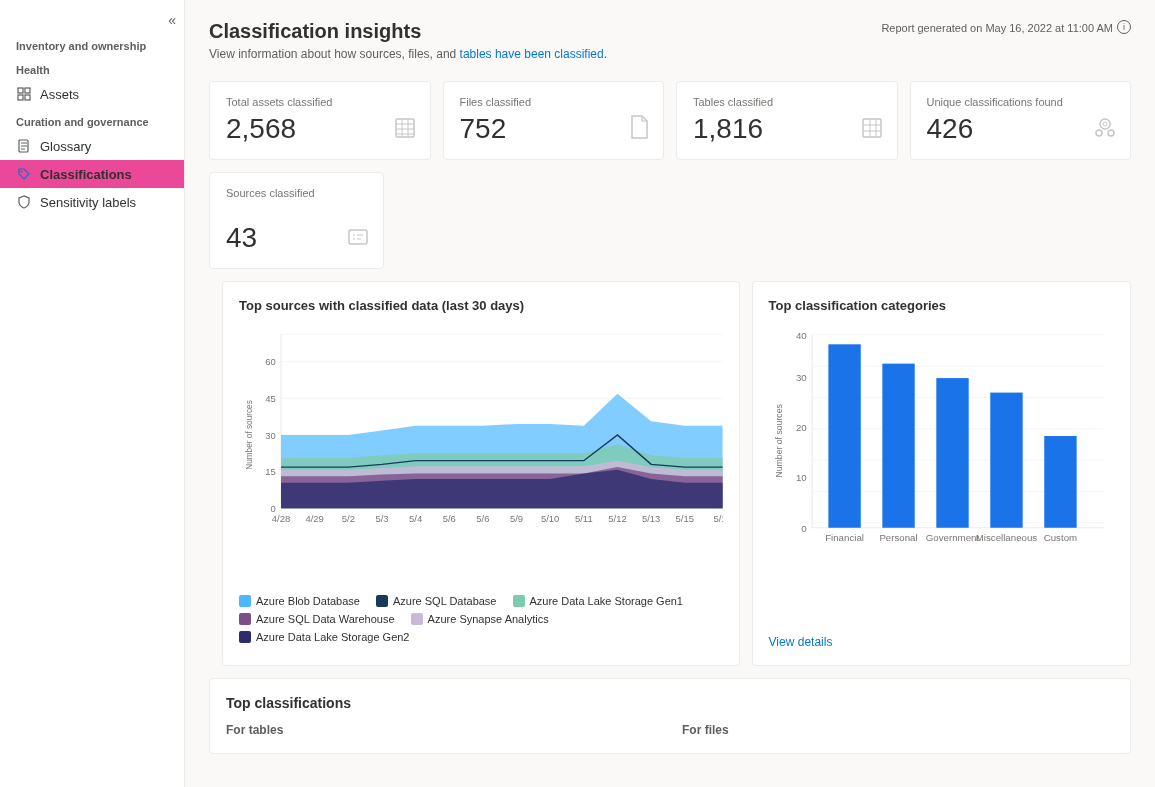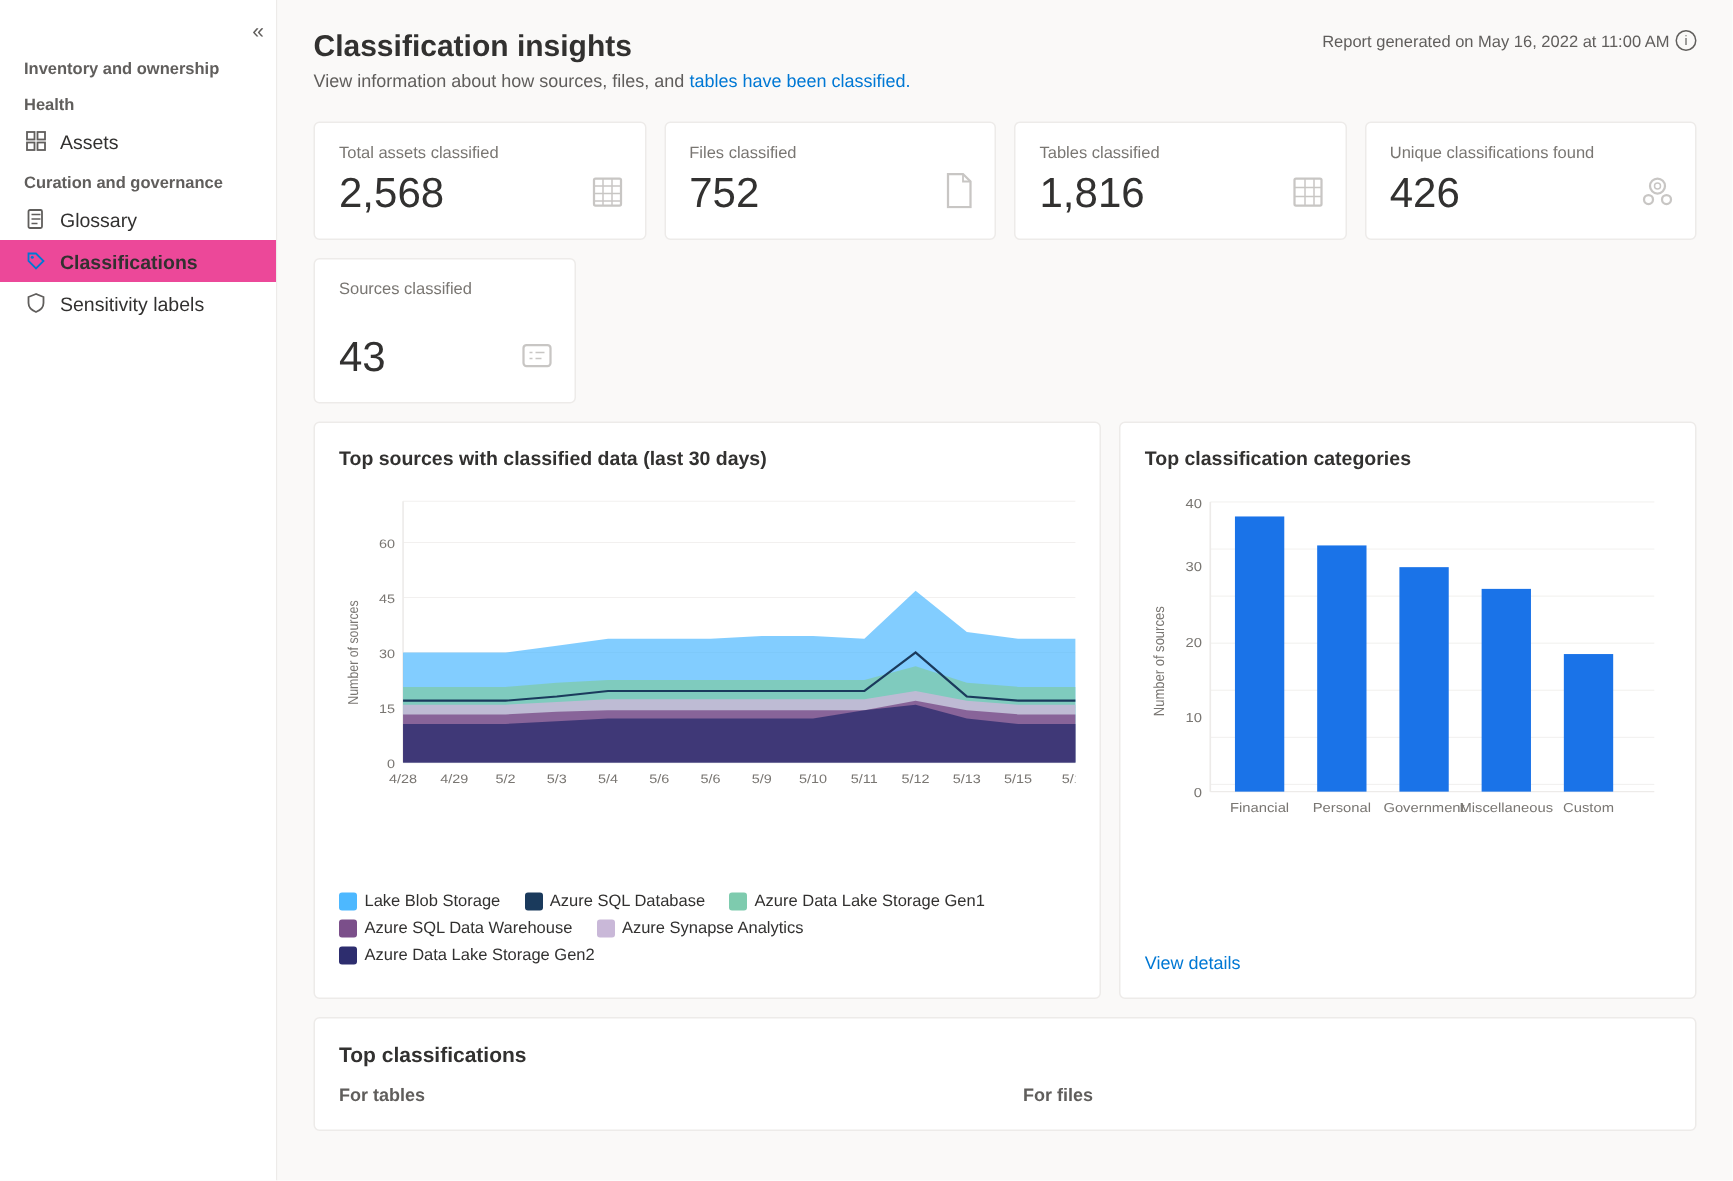--- a/index.html
+++ b/index.html
@@ -118,20 +118,21 @@
       bottom: 14px;
       color: #c8c6c4;
       font-size: 22px;
     }
 
     
     .charts-row {
       display: flex;
       gap: 12px;
       margin-bottom: 12px;
+      margin-left: 13px;
     }
     .chart-card {
       background: #fff;
       border: 1px solid #edebe9;
       border-radius: 4px;
       padding: 16px;
     }
     .chart-card.left { flex: 1.4; }
     .chart-card.right { flex: 1; }
     .chart-title {
@@ -410,21 +411,21 @@
             <text x="360" y="215" text-anchor="middle" class="x-axis-label">5/12</text>
             <text x="392" y="215" text-anchor="middle" class="x-axis-label">5/13</text>
             <text x="424" y="215" text-anchor="middle" class="x-axis-label">5/15</text>
             <text x="460" y="215" text-anchor="middle" class="x-axis-label">5/16</text>
           </svg>
         </div>
 
         <div class="legend">
           <div class="legend-item">
             <div class="legend-dot" style="background:#4db8ff;"></div>
-            <span>Lake Blob Storage</span>
+            <span>Azure Blob Database</span>
           </div>
           <div class="legend-item">
             <div class="legend-dot" style="background:#1a3a5c;"></div>
             <span>Azure SQL Database</span>
           </div>
           <div class="legend-item">
             <div class="legend-dot" style="background:#7ecbae;"></div>
             <span>Azure Data Lake Storage Gen1</span>
           </div>
           <div class="legend-item">

